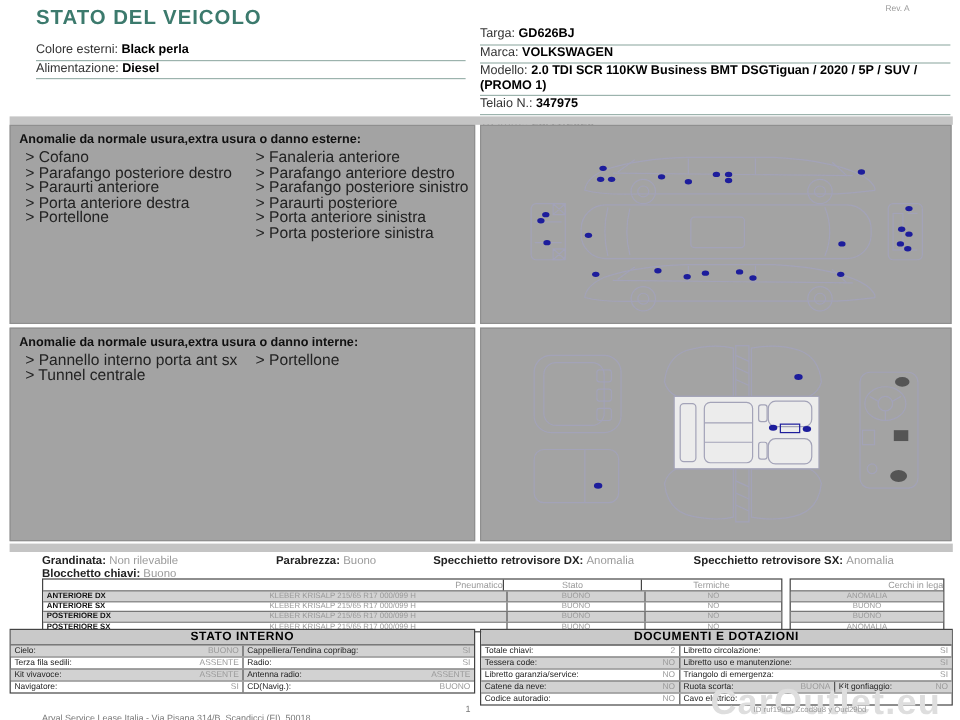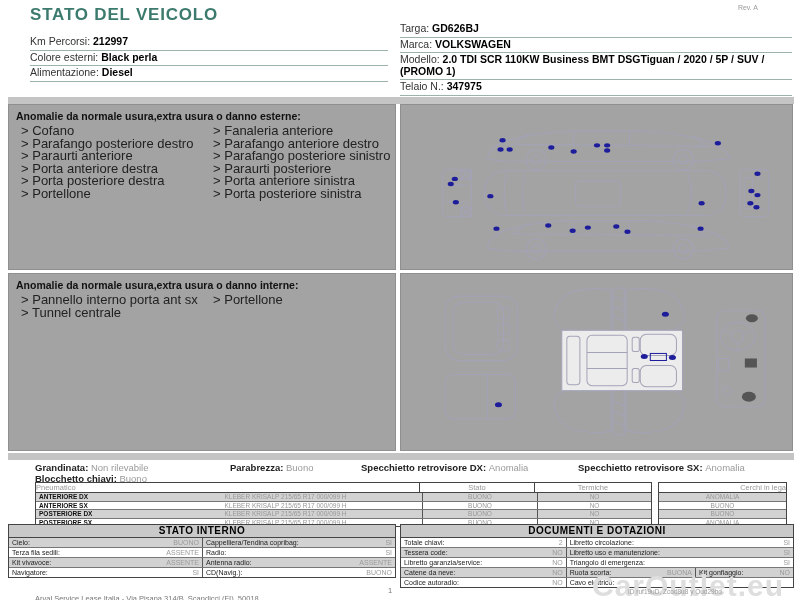--- a/index.html
+++ b/index.html
@@ -32,21 +32,21 @@
   .conditions{left:35px;top:462px;width:758px;height:11px;font-size:9.5px;}
   .conditions2{left:35px;top:473px;width:400px;height:11px;font-size:9.5px;}
   .cond{position:absolute;top:0;white-space:nowrap;}
   .cond-0{left:0;} .cond-1{left:195px;} .cond-2{left:326px;} .cond-3{left:543px;}
   .cond-label{font-weight:bold;color:#222;}
   .cond-value{color:#9a9a9a;}
   
   .tire-table{left:35px;top:482px;width:615px;border:1px solid #444;font-size:6.5px;}
   .cerchi-table{left:658px;top:482px;width:127px;border:1px solid #444;font-size:6.5px;}
   .thead{display:flex;height:9px;line-height:9px;color:#999;border-bottom:1px solid #444;font-size:7.5px;}
-  .th-pneu{width:383px;text-align:left;}
+  .th-pneu{width:383px;text-align:right;}
   .th-stato{width:114px;text-align:center;border-left:1px solid #444;}
   .th-term{flex:1;text-align:center;border-left:1px solid #444;}
   .th-cerchi{width:100%;text-align:right;}
   .trow{display:flex;height:7.5px;line-height:7.5px;}
   .trow + .trow{border-top:1px solid #777;}
   .shade{background:#d2d2d2;}
   .c-pos{width:110px;font-weight:bold;color:#111;padding-left:3px;}
   .c-desc{width:273px;color:#999;text-align:center;}
   .c-stato{width:114px;color:#999;text-align:center;border-left:1px solid #555;}
   .c-term{flex:1;color:#999;text-align:center;border-left:1px solid #555;}
@@ -70,21 +70,20 @@
   .watermark{left:592px;top:569px;font-size:30px;font-weight:bold;color:#dedede;letter-spacing:1px;}
   .doc-id{left:628px;top:588px;font-size:6.5px;color:#9a9a9a;}
 </style>
 </head>
 <body>
 
 <div class="abs title">STATO DEL VEICOLO</div>
 <div class="abs rev">Rev. A</div>
 
 <div class="abs hfields-left" id="hfields-left">
-    <div class="field-row"><span class="label">Km Percorsi: </span><span class="value">212997</span></div>
     <div class="field-row"><span class="label">Colore esterni: </span><span class="value">Black perla</span></div>
     <div class="field-row"><span class="label">Alimentazione: </span><span class="value">Diesel</span></div>
   </div>
 <div class="abs hfields-right" id="hfields-right">
     <div class="field-row"><span class="label">Targa: </span><span class="value">GD626BJ</span></div>
     <div class="field-row"><span class="label">Marca: </span><span class="value">VOLKSWAGEN</span></div>
     <div class="field-row"><span class="label">Modello: </span><span class="value">2.0 TDI SCR 110KW Business BMT DSGTiguan / 2020 / 5P / SUV / (PROMO 1)</span></div>
     <div class="field-row"><span class="label">Telaio N.: </span><span class="value">347975</span></div>
     <div class="field-row"><span class="label">1a imm.: </span><span class="value">25/11/2020</span></div>
   </div>
@@ -92,21 +91,20 @@
 <div class="abs band" style="top:97px;"></div>
 
 <div class="abs panel" id="panel-ext-list">
   <div class="panel-title">Anomalie da normale usura,extra usura o danno esterne:</div>
   <div class="cols">
     <div class="col1" id="ext-col1">
         <div class="anomaly-item"><span class="bullet">&gt; </span><span>Cofano</span></div>
         <div class="anomaly-item"><span class="bullet">&gt; </span><span>Parafango posteriore destro</span></div>
         <div class="anomaly-item"><span class="bullet">&gt; </span><span>Paraurti anteriore</span></div>
         <div class="anomaly-item"><span class="bullet">&gt; </span><span>Porta anteriore destra</span></div>
-        <div class="anomaly-item"><span class="bullet">&gt; </span><span>Porta posteriore destra</span></div>
         <div class="anomaly-item"><span class="bullet">&gt; </span><span>Portellone</span></div>
       </div>
     <div class="col2" id="ext-col2">
         <div class="anomaly-item"><span class="bullet">&gt; </span><span>Fanaleria anteriore</span></div>
         <div class="anomaly-item"><span class="bullet">&gt; </span><span>Parafango anteriore destro</span></div>
         <div class="anomaly-item"><span class="bullet">&gt; </span><span>Parafango posteriore sinistro</span></div>
         <div class="anomaly-item"><span class="bullet">&gt; </span><span>Paraurti posteriore</span></div>
         <div class="anomaly-item"><span class="bullet">&gt; </span><span>Porta anteriore sinistra</span></div>
         <div class="anomaly-item"><span class="bullet">&gt; </span><span>Porta posteriore sinistra</span></div>
       </div>

